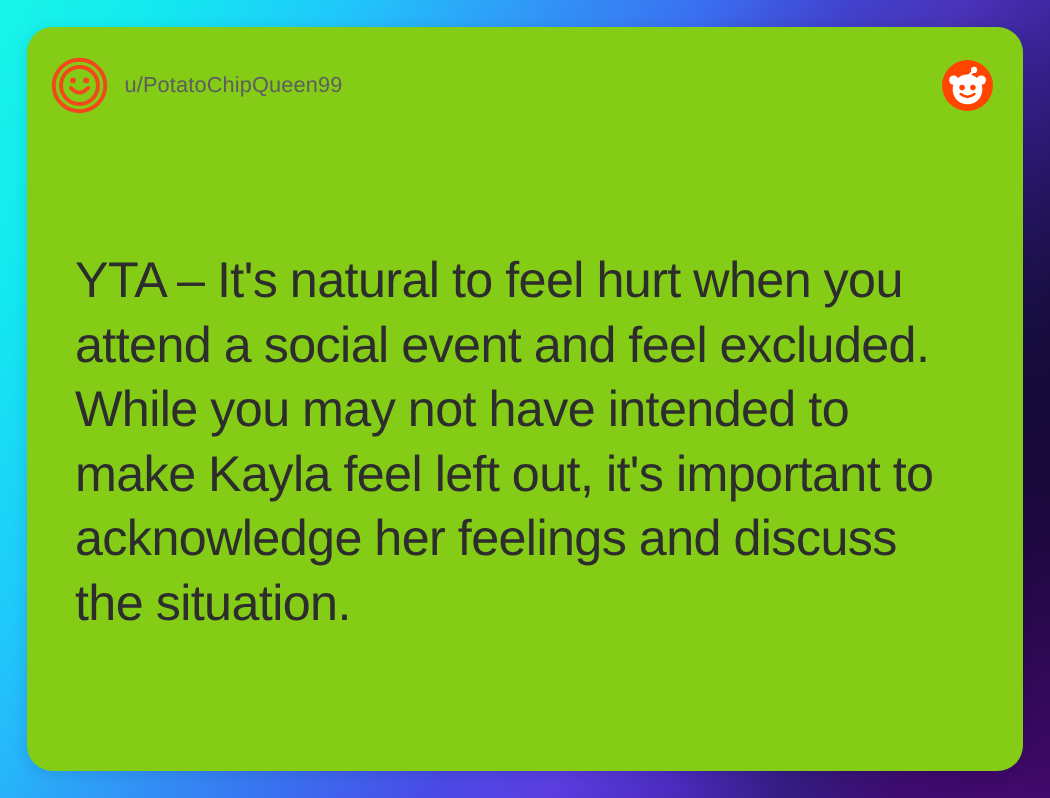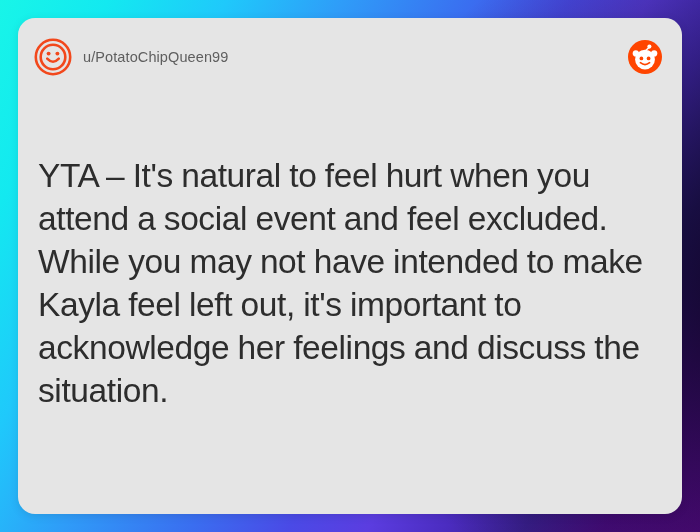--- a/index.html
+++ b/index.html
@@ -40,21 +40,21 @@
         #5a0a8a 100%);
   }
 
   
   #card {
     position: absolute;
     left: 18px;
     top: 18px;
     width: 664px;
     height: 496px;
-    background: #e5e5e5;
+    background: #84cc16;
     border-radius: 17px;
     box-sizing: border-box;
     box-shadow: 0 2px 10px rgba(0,0,0,0.10);
     overflow: hidden;
   }
 
   
   #card-header {
     position: absolute;
     left: 0;
@@ -93,21 +93,21 @@
   
   #card-body {
     position: absolute;
     left: 20px;
     top: 136px;
     width: 608px;
     box-sizing: border-box;
   }
 
   #post-text {
-    margin: 0;
+    margin: 12px;
     font-size: 33.5px;
     line-height: 43px;
     color: #2d2d2d;
     letter-spacing: -0.4px;
     word-spacing: -0.5px;
     font-weight: 400;
   }
 </style>
 </head>
 <body>

